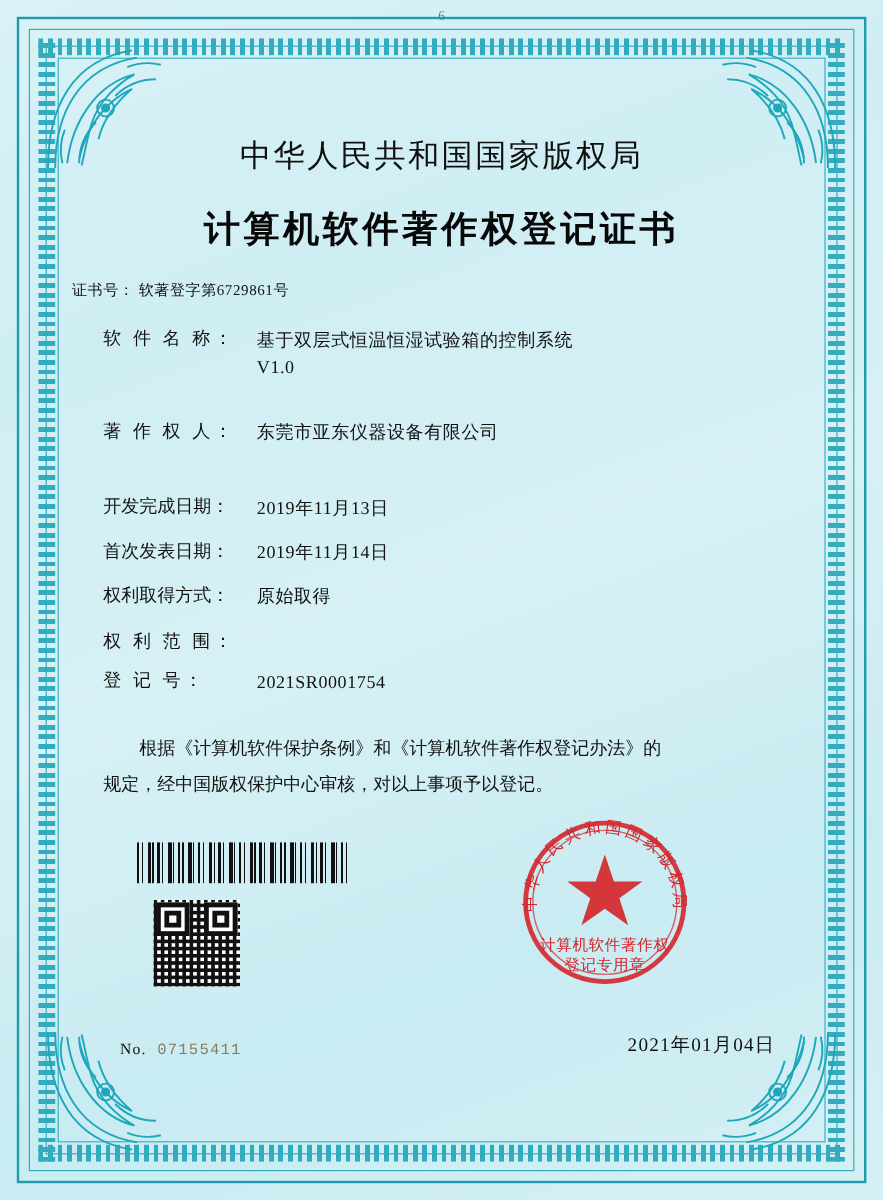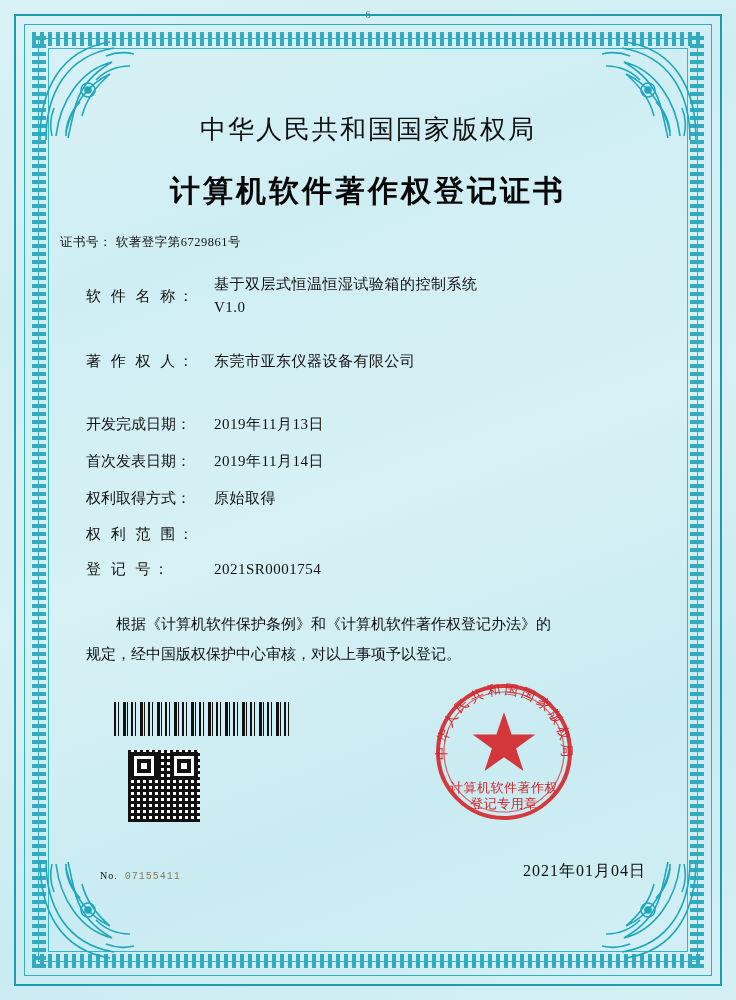--- a/index.html
+++ b/index.html
@@ -124,21 +124,21 @@
     padding-right: 14px;
     letter-spacing: 0.5px;
   }
 
   .field-block {
     margin-top: 22px;
     padding-left: 26px;
   }
   .field-row {
     display: flex;
-    align-items: center;
+    align-items: flex-start;
     margin-bottom: 14px;
     font-size: 15px;
     color: #111;
   }
   .field-label {
     width: 128px;
     flex: 0 0 128px;
     letter-spacing: 3px;
     white-space: nowrap;
   }
@@ -221,21 +221,21 @@
     bottom: 58px;
     display: flex;
     justify-content: space-between;
     align-items: flex-end;
     font-size: 15px;
     color: #111;
   }
   .serial {
     font-family: "Liberation Mono", monospace;
     color: #8a7a5e;
-    font-size: 10px;
+    font-size: 13px;
     letter-spacing: 1px;
   }
   .serial .no-prefix { color: #111; font-family: "Liberation Serif", serif; }
   .issue-date {
     letter-spacing: 1px;
     font-size: 16px;
   }
 </style>
 </head>
 <body>

